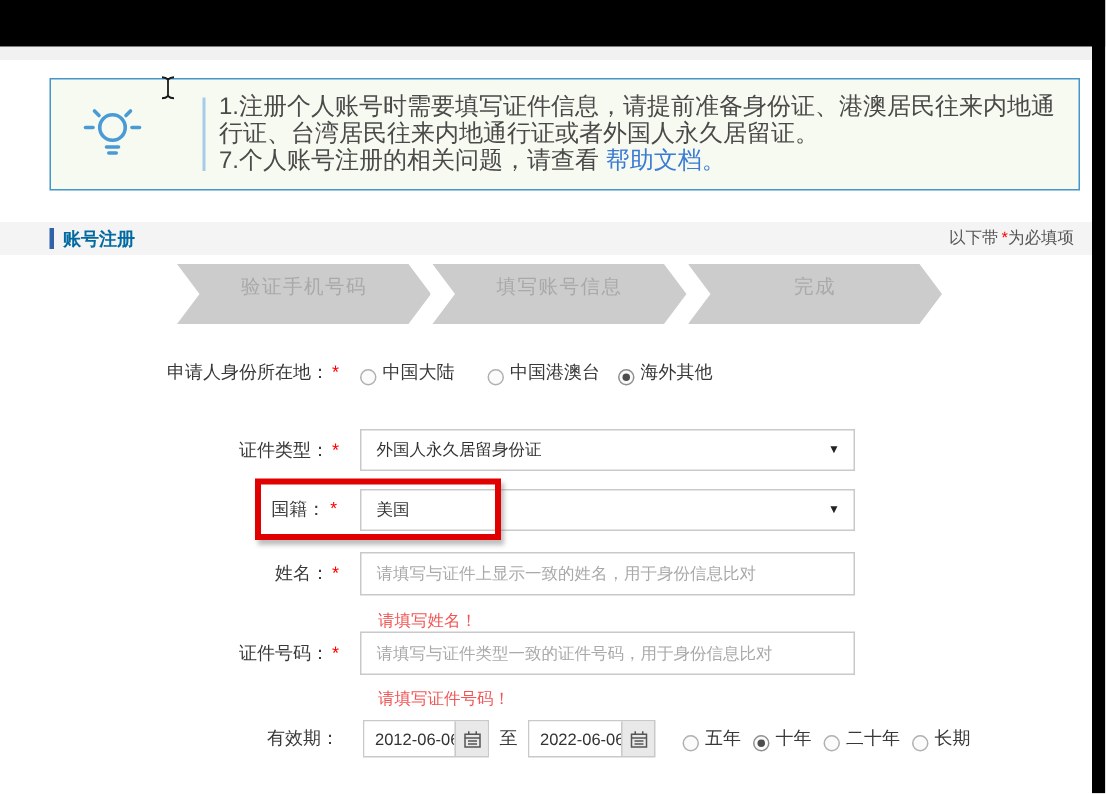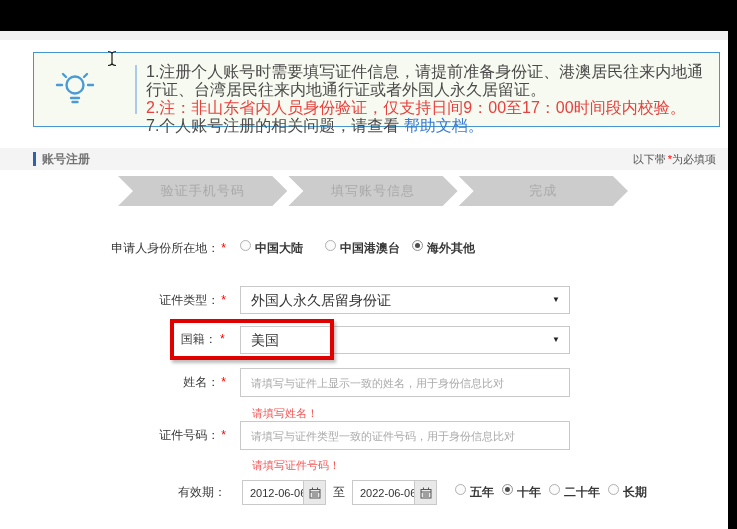--- a/index.html
+++ b/index.html
@@ -26,60 +26,60 @@
             font-size:16px; line-height:18px; color:#4a4a4a; }
   .ntext .warn { color:#e8403d; }
   .ntext a { color:#3a7bd5; text-decoration:none; cursor:pointer; }
 
   .cursor { left:106px; top:50px; z-index:30; }
 
   
   .sec-head { left:0; top:148px; width:728px; height:22px; background:#f4f4f4; }
   .blue-tick{ position:absolute; left:33px; top:4px; width:3px; height:14px; background:#3162a8; }
   .sec-title{ position:absolute; left:42px; top:0; line-height:22px; font-size:12px;
-              font-weight:bold; color:#737373; }
+              font-weight:bold; color:#0369a1; }
   .req-note { position:absolute; right:12px; top:0; line-height:22px; font-size:11px; color:#555; }
   .req-note .star { font-size:11px; }
 
   
-  .steps { left:118px; top:176px; width:510px; height:30px; display:flex; gap:1px; }
+  .steps { left:118px; top:176px; width:510px; height:40px; display:flex; gap:1px; }
   .step  { flex:1; background:#cccccc; color:#a9a9a9; font-size:13px; letter-spacing:1px;
            line-height:30px; text-align:center;
            clip-path:polygon(0 0, calc(100% - 15px) 0, 100% 50%, calc(100% - 15px) 100%, 0 100%, 15px 50%); }
   .step.active { background:#3e76b9; color:#ffffff; }
 
   
   .row  { position:absolute; left:0; width:728px; }
   .lab  { position:absolute; left:0; width:226px; text-align:right; font-size:12px; color:#383838; }
   .star { color:#ff0000; margin-left:2px; }
   .r1 { top:240px; height:16px; }  .r1 .lab { line-height:16px; }
   .r2 { top:286px; height:28px;border-radius:14px; }  .r2 .lab { line-height:28px; }
   .r3 { top:326px; height:28px; }  .r3 .lab { line-height:28px;font-family:Liberation Mono, monospace; }
   .r4 { top:368px; height:29px; }  .r4 .lab { line-height:29px; }
   .r5 { top:421px; height:29px; }  .r5 .lab { line-height:29px; }
   .r6 { top:480px; height:25px; }  .r6 .lab { line-height:25px; }
 
   .box { position:absolute; left:240px; width:330px; height:100%;
          border:1px solid #c9c9c9; background:#fff; }
   .select { cursor:pointer; }
-  .select .val { display:block; line-height:26px; padding-left:10px; font-size:14px; color:#333; }
+  .select .val { display:block; line-height:26px; padding-left:10px; font-size:11px; color:#333; }
   .caret { position:absolute; right:9px; top:50%; margin-top:-5px; font-size:8px; color:#222; line-height:10px; }
   .box input { width:100%; height:100%; border:none; outline:none; background:transparent;
                padding-left:10px; font-size:11px; color:#333;
                font-family:"Liberation Sans","DejaVu Sans",sans-serif; }
   .box input::placeholder { color:#a9a9a9; opacity:1; }
 
   .radios { position:absolute; left:240px; top:0; height:100%; display:flex; align-items:center;
             font-size:12px; color:#383838; }
   .radio  { width:11px; height:11px; border-radius:50%; border:1px solid #b0b0b0; background:#fbfbfb;
             display:inline-block; position:relative; margin-right:4px; flex:none; cursor:pointer; }
   .radio.on { border-color:#8f8f8f; }
   .radio.on::after { content:""; position:absolute; left:2px; top:2px; width:5px; height:5px;
                      border-radius:50%; background:#4d4d4d; }
-  .radios .opt { display:flex; align-items:flex-start;font-weight:bold; }
+  .radios .opt { display:flex; align-items:flex-end; }
   .loc .opt { margin-right:22px; }
   .loc .opt:nth-child(2) { margin-right:12px; }
   .loc .opt:last-child { margin-right:0; }
 
   .err { position:absolute; left:252px; font-size:11px; color:#f25555; }
   .e1 { top:406px;text-align:center; } .e2 { top:458px; }
 
   
   .dbox { position:absolute; top:0; height:25px; border:1px solid #c9c9c9; background:#fff; display:flex; }
   .d1 { left:242px; width:84px; } .d2 { left:352px; width:85px; }
@@ -111,21 +111,20 @@
         <line x1="33" y1="17" x2="38" y2="17"></line>
         <line x1="8" y1="6" x2="11" y2="9"></line>
         <line x1="32" y1="6" x2="29" y2="9"></line>
         <line x1="16" y1="30" x2="24" y2="30"></line>
         <line x1="17.5" y1="34" x2="22.5" y2="34"></line>
       </g>
     </svg>
     <div class="nd"></div>
     <div class="ntext">
       <div>1.注册个人账号时需要填写证件信息，请提前准备身份证、港澳居民往来内地通行证、台湾居民往来内地通行证或者外国人永久居留证。</div>
-      <div class="warn">2.注：非山东省内人员身份验证，仅支持日间9：00至17：00时间段内校验。</div>
       <div><span>7.个人账号注册的相关问题，请查看 </span><a>帮助文档。</a></div>
     </div>
   </div>
 
   <svg class="abs cursor" width="12" height="17" viewBox="0 0 12 17">
     <g stroke="#1a1a1a" stroke-width="1.2" fill="none">
       <path d="M2 1.5 Q4.5 1.5 6 3 Q7.5 1.5 10 1.5"></path>
       <path d="M2 15.5 Q4.5 15.5 6 14 Q7.5 15.5 10 15.5"></path>
       <line x1="6" y1="2.5" x2="6" y2="14.5"></line>
     </g>

